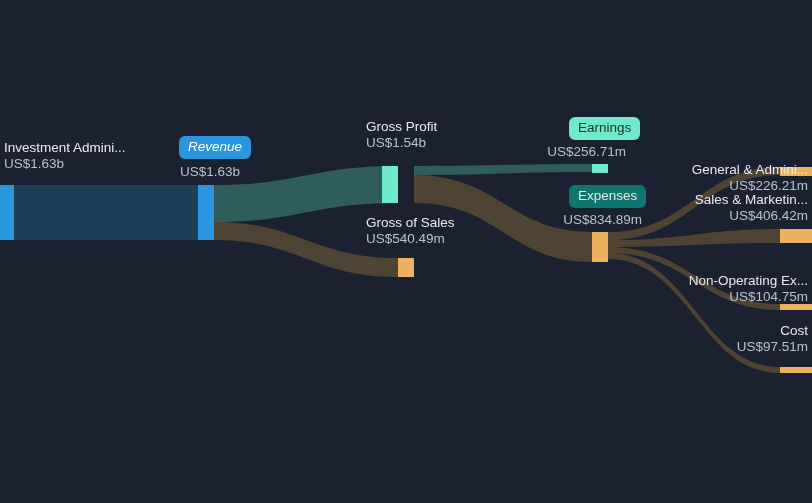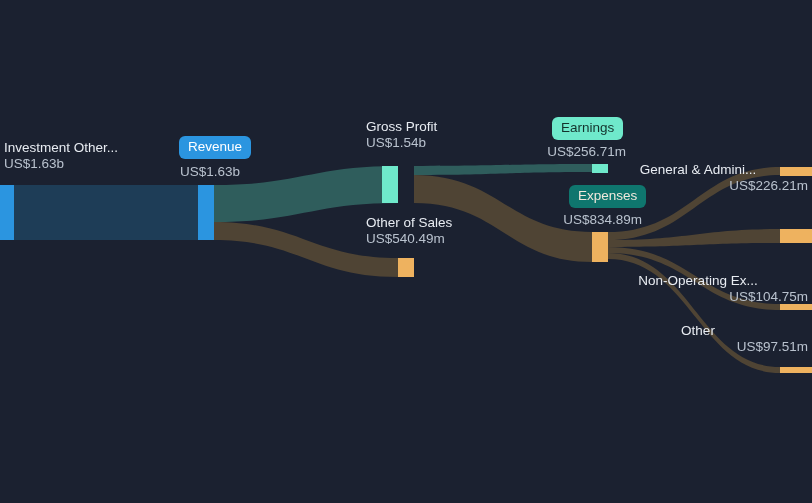--- a/index.html
+++ b/index.html
@@ -30,21 +30,20 @@
   }
   .lbl {
     position: absolute;
     white-space: nowrap;
     line-height: 1.18;
   }
   .lbl .name {
     display: block;
     font-size: 13.5px;
     color: #e8ecf2;
-    text-align: center;
   }
   .lbl .val {
     display: block;
     font-size: 13.5px;
     color: #b9c2ce;
   }
   .lbl.right-al {
     text-align: right;
   }
   .badge {
@@ -124,58 +123,62 @@
     <rect x="398" y="258" width="16" height="19" fill="#eeb25f"></rect>
     <rect x="592" y="164" width="16" height="9" fill="#6fe9cb"></rect>
     <rect x="592" y="232" width="16" height="30" fill="#eeb25f"></rect>
     <rect x="780" y="167" width="32" height="9" fill="#eeb25f"></rect>
     <rect x="780" y="229" width="32" height="14" fill="#eeb25f"></rect>
     <rect x="780" y="304" width="32" height="6" fill="#eeb25f"></rect>
     <rect x="780" y="367" width="32" height="6" fill="#eeb25f"></rect>
   </svg>
 
   <div class="lbl" style="left:4px; top:140px;">
-    <span class="name">Investment Other...</span>
+    <span class="name">Investment Admini...</span>
     <span class="val">US$1.63b</span>
   </div>
 
-  <span class="badge revenue" style="left:179px; top:136px;">Revenue</span>
+  <span class="badge revenue" style="left:179px; top:136px;font-style:italic;">Revenue</span>
   <div class="lbl" style="left:180px; top:164px;">
     <span class="val">US$1.63b</span>
   </div>
 
   <div class="lbl" style="left:366px; top:119px;">
     <span class="name">Gross Profit</span>
     <span class="val">US$1.54b</span>
   </div>
 
   <div class="lbl" style="left:366px; top:215px;">
-    <span class="name">Other of Sales</span>
+    <span class="name">Gross of Sales</span>
     <span class="val">US$540.49m</span>
   </div>
 
-  <span class="badge earnings" style="left:552px; top:117px;">Earnings</span>
+  <span class="badge earnings" style="left:569px; top:117px;">Earnings</span>
   <div class="lbl right-al" style="left:466px; top:144px; width:160px;">
     <span class="val">US$256.71m</span>
   </div>
 
   <span class="badge expenses" style="left:569px; top:185px;">Expenses</span>
   <div class="lbl right-al" style="left:482px; top:212px; width:160px;">
     <span class="val">US$834.89m</span>
   </div>
 
   <div class="lbl right-al" style="left:588px; top:114px; width:220px;margin-top:48px;">
     <span class="name">General &amp; Admini...</span>
     <span class="val">US$226.21m</span>
   </div>
 
+  <div class="lbl right-al" style="left:588px; top:192px; width:220px;">
+    <span class="name">Sales &amp; Marketin...</span>
+    <span class="val">US$406.42m</span>
+  </div>
 
   <div class="lbl right-al" style="left:588px; top:260px; width:220px;margin-top:13px;">
     <span class="name">Non-Operating Ex...</span>
     <span class="val">US$104.75m</span>
   </div>
 
   <div class="lbl right-al" style="left:588px; top:323px; width:220px;">
-    <span class="name">Other</span>
+    <span class="name">Cost</span>
     <span class="val">US$97.51m</span>
   </div>
 
 </div>
 
 </body></html>

